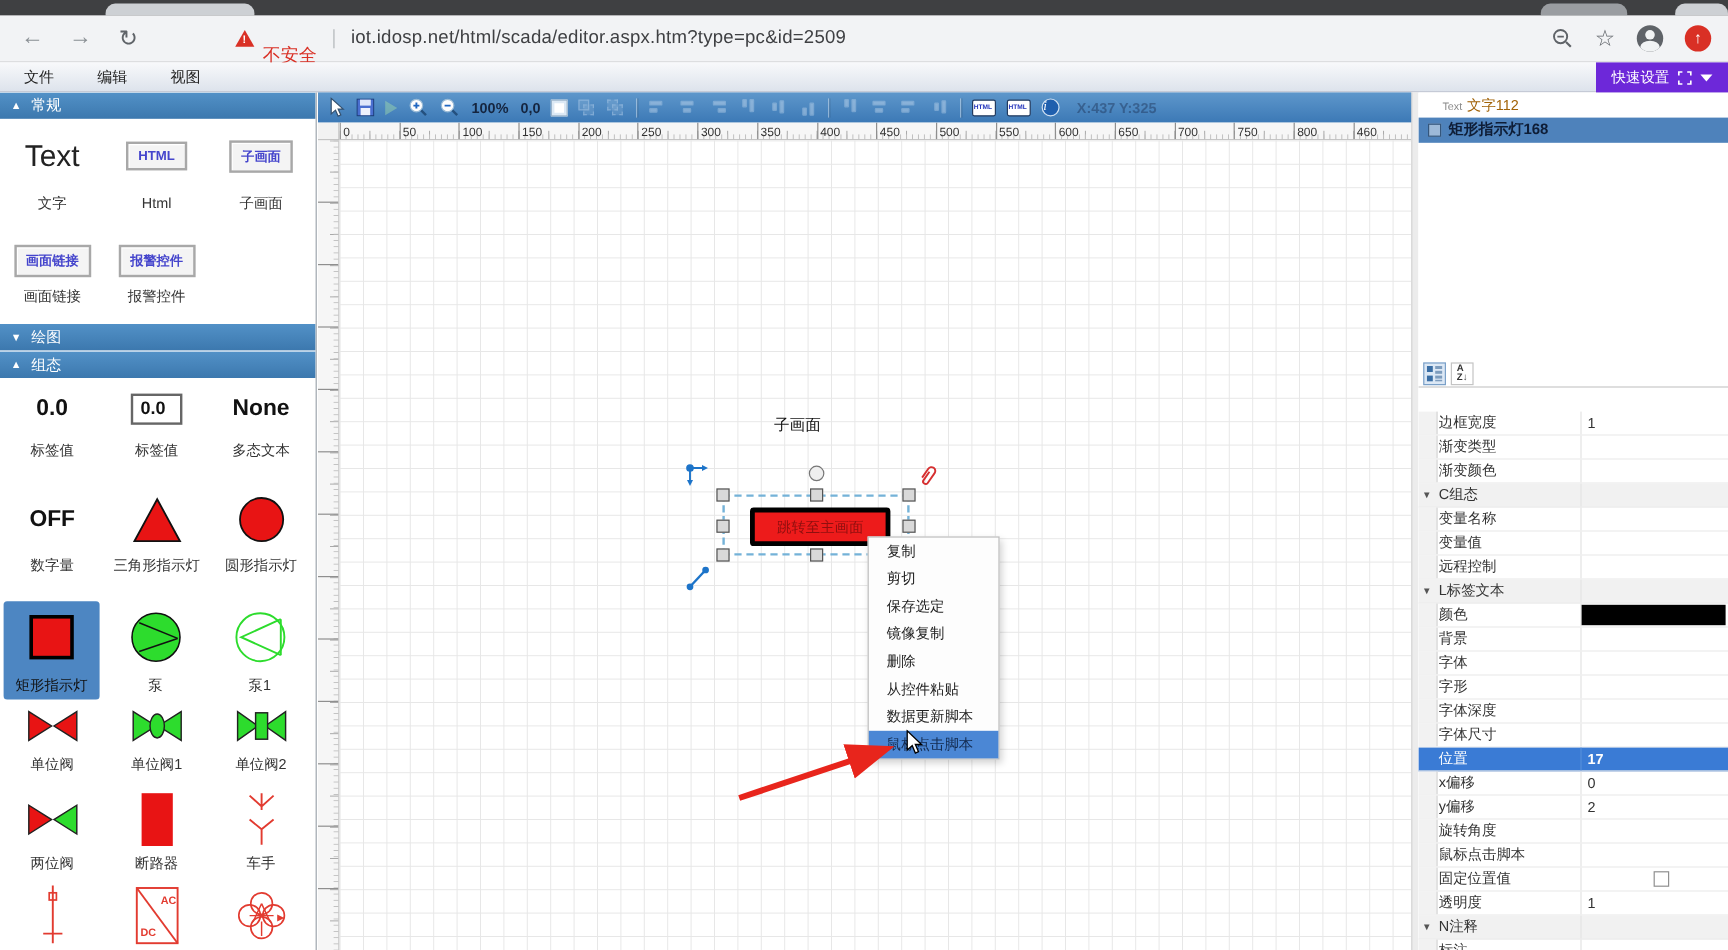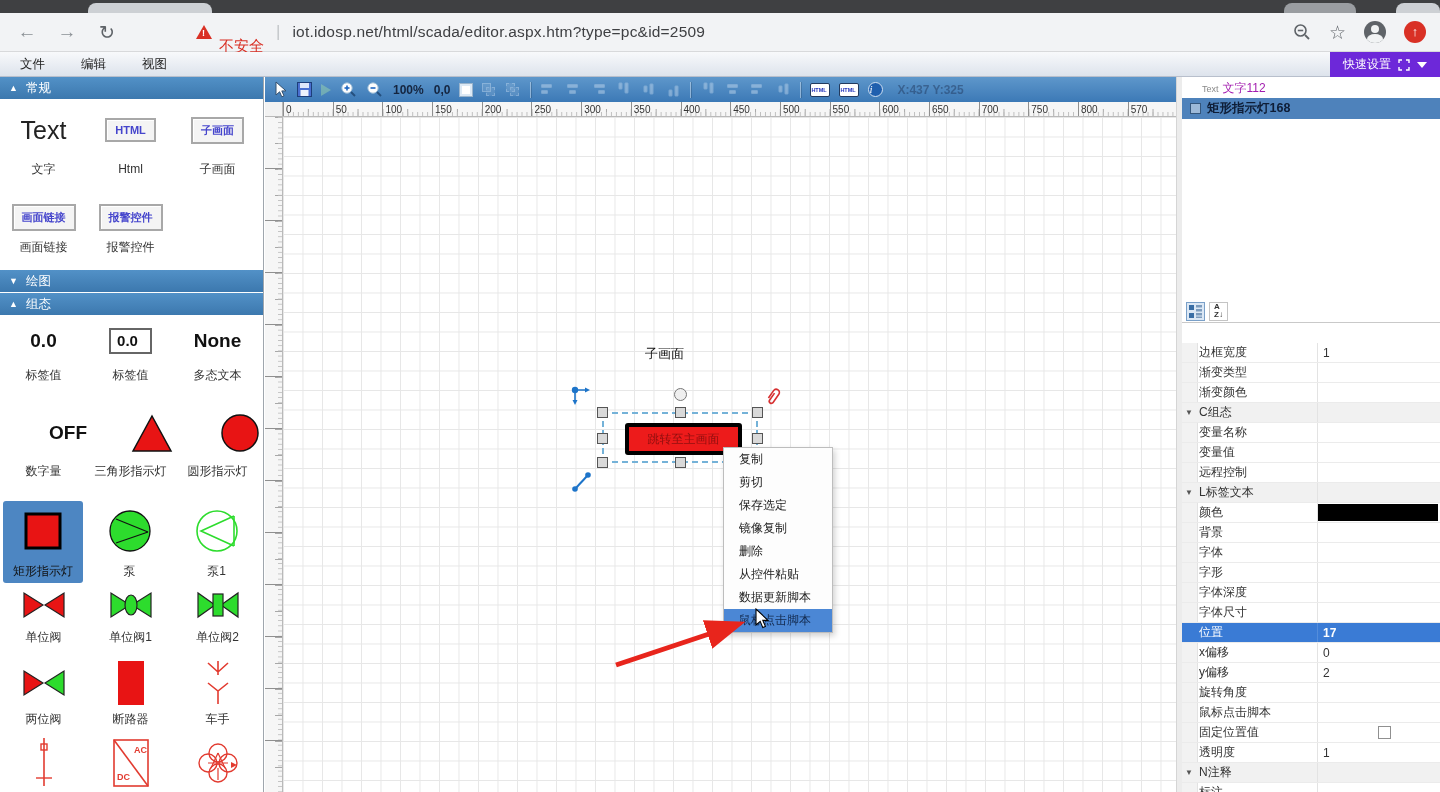--- a/index.html
+++ b/index.html
@@ -39,21 +39,21 @@
   #sec1 { top:0; } #sec2 { top:193px; } #sec3 { top:216px; }
   .palette { position:absolute; left:0; width:264px; display:flex; flex-wrap:wrap; align-content:flex-start; }
   #pal-cg { top:24px; height:168px; }
   #pal-zt { top:240px; height:476px; }
   .cell { width:87px; display:flex; flex-direction:column; align-items:center; justify-content:flex-start; }
   .cell .pic { display:flex; align-items:center; justify-content:center; width:100%; }
   .plabel { font-size:12px; color:#333; text-align:center; line-height:15px; margin-top:3px; }
   .h1 { height:96px; } .h1 .pic { height:58px; }
   .h2 { height:74px; } .h2 .pic { height:40px; }
   .r1 { height:88px; } .r1 .pic { height:48px; }
-  .r2 { height:96px; } .r2 .pic { height:56px;justify-content:flex-end; }
+  .r2 { height:96px; } .r2 .pic { height:56px; }
   .r3 { height:82px; } .r3 .pic { height:60px; }
   .r4 { height:74px; } .r4 .pic { height:44px; }
   .r5 { height:78px; } .r5 .pic { height:52px; }
   .r6 { height:100px; } .r6 .pic { height:58px; }
   .big-sample { font-size:25px; color:#222; }
   .bold-sample { font-size:19px; font-weight:bold; color:#111; }
   .boxed-sample { font-size:15px; font-weight:bold; color:#111; border:2px solid #666; padding:2px 12px 3px 6px; background:#fff; }
   .pal-btn { font-size:11px; font-weight:bold; color:#4545cc; background:#f4f4f4; border:2px solid #a8a8a8; box-shadow:inset 1px 1px 0 #fff; padding:4px 8px; }
   .cell.sel { background:#4d86c2; border-radius:3px; width:80px; margin:0 3px; }
   .cell.sel .plabel { color:#111; }
@@ -107,21 +107,21 @@
   .ann-arrow { position:absolute; left:325px; top:488px; z-index:8; }
   .cursor-ptr { position:absolute; left:470px; top:491px; z-index:9; }
 
   
   #vsplit { position:absolute; left:1176px; top:77px; width:6px; height:715px; background:#ececec; border-left:1px solid #d5d5d5; }
 
   
   #rpanel { position:absolute; left:1182px; top:77px; width:258px; height:715px; background:#fff; overflow:hidden; }
   .tree1 { position:absolute; left:0; top:2px; width:100%; height:19px; display:flex; align-items:center; padding-left:20px; }
   .tree1 .ticon { font-size:9px; color:#8a8a8a; margin-right:4px; }
-  .tree1 .tlabel { font-size:12px; color:#a21caf; }
+  .tree1 .tlabel { font-size:12px; color:#a16207; }
   .tree2 { position:absolute; left:0; top:21px; width:100%; height:21px; background:#4e82bb; display:flex; align-items:center; padding-left:8px; }
   .tree2 .sqicon { width:11px; height:11px; background:#9db9d8; border:1px solid #34567c; margin-right:6px; }
   .tree2 .tlabel { font-size:12.5px; color:#0e1d36; font-weight:bold; }
   .pg-toolbar { position:absolute; left:0; top:223px; width:100%; height:23px; border-bottom:1px solid #c9c9c9; display:flex; align-items:center; gap:4px; padding-left:4px; }
   .pgt-ico { width:19px; height:19px; display:flex; align-items:center; justify-content:center; border:1px solid #7aa0c8; background:#dce8f5; }
   .pgt-ico.plain { border-color:#c4c4c4; background:#fff; font-size:8px; color:#333; font-weight:bold; line-height:8px; }
   .pg-head { position:absolute; left:0; top:246px; width:100%; height:20px; background:#fafafa; border-bottom:1px solid #cfcfcf; display:flex; font-size:12px; color:#444; }
   .pg-head .ph { width:135px; text-align:center; line-height:20px; }
   .pg-head .vh { flex:1; text-align:center; line-height:20px; border-left:1px solid #cfcfcf; }
   .pg-rows { position:absolute; left:0; top:266px; width:100%; }
@@ -516,21 +516,21 @@
     <div class="hcell"><span>350</span></div>
     <div class="hcell"><span>400</span></div>
     <div class="hcell"><span>450</span></div>
     <div class="hcell"><span>500</span></div>
     <div class="hcell"><span>550</span></div>
     <div class="hcell"><span>600</span></div>
     <div class="hcell"><span>650</span></div>
     <div class="hcell"><span>700</span></div>
     <div class="hcell"><span>750</span></div>
     <div class="hcell"><span>800</span></div>
-    <div class="hcell"><span>570</span></div>
+    <div class="hcell"><span>460</span></div>
   </div>
 <div id="vruler">
 
 <div class="vcell">
       <span>50</span>
     </div>
     <div class="vcell">
       <span>100</span>
     </div>
     <div class="vcell">

